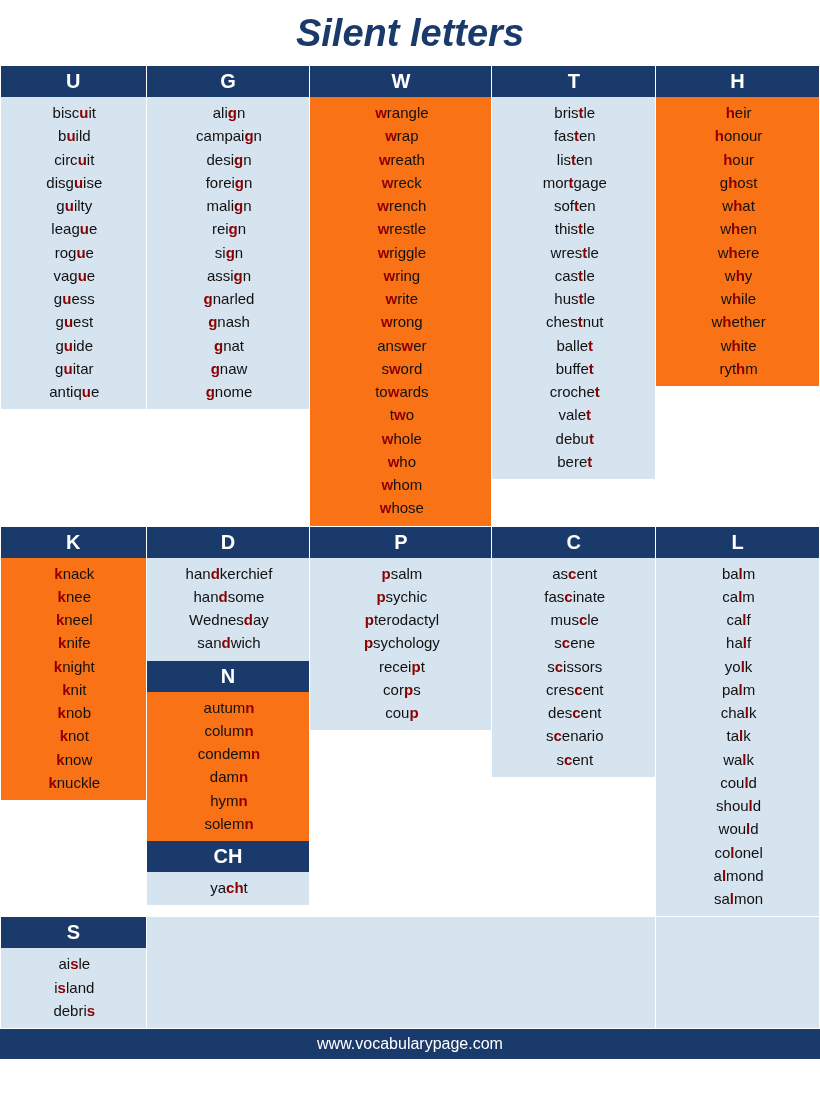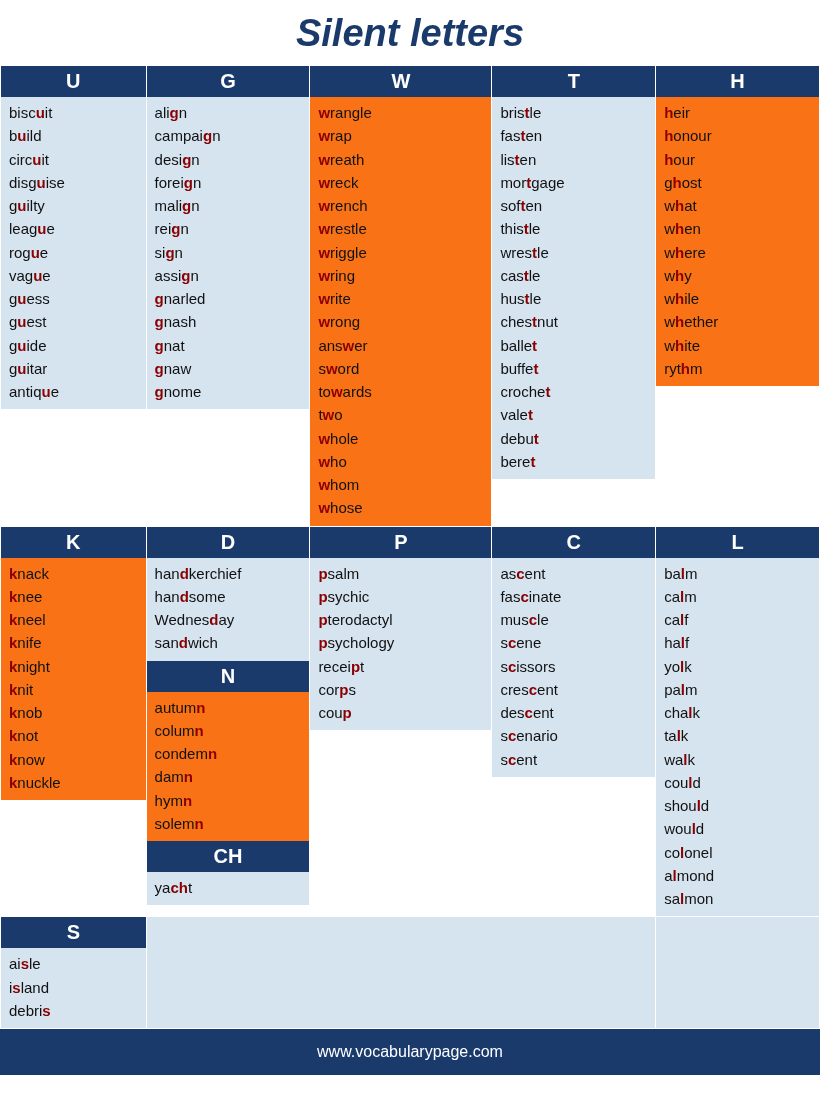--- a/index.html
+++ b/index.html
@@ -35,35 +35,36 @@
       font-size: 20px;
       font-weight: bold;
       padding: 4px 2px;
     }
     .col-content {
       padding: 4px 6px 6px 8px;
       background: #d6e4f0;
       font-size: 15px;
       line-height: 1.55;
       color: #111;
+      text-align: center;
     }
     .col-content.white-bg {
       background: #f97316;
     }
     .silent {
       color: #8b0000;
       font-weight: bold;
     }
     .word { display: block; }
     .footer {
       background: #1a3a6b;
       color: #fff;
       text-align: center;
       font-size: 16px;
-      padding: 14px 0;
+      padding: 6px 0;
       width: 100%;
     }
   </style>
 </head>
 <body>
 
 <h1>Silent letters</h1>
 
 <table class="main-table">
   <tbody>

